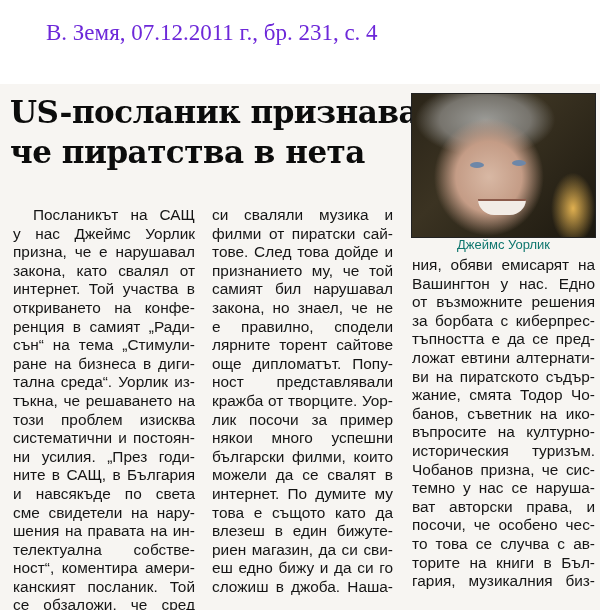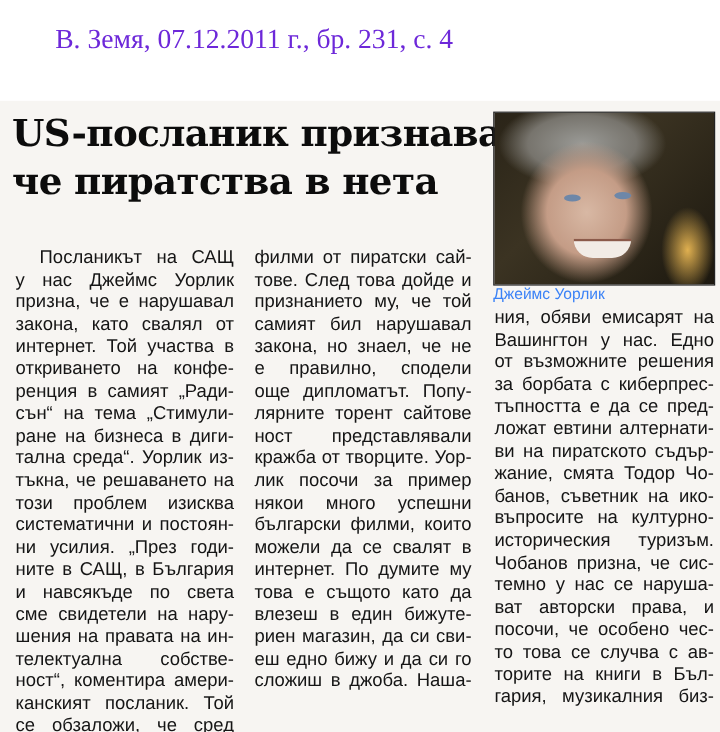--- a/index.html
+++ b/index.html
@@ -14,21 +14,21 @@
   .col1 .ln.first { padding-left:20px; }
   .col2 { left:212px; top:206px; width:181px; }
   .col3 { left:412px; top:256px; width:183px; }
   .photo { position:absolute; left:411px; top:93px; width:183px; height:143px; border:1px solid #222; overflow:hidden;
            background: radial-gradient(ellipse 40% 55% at 42% 58%, #d8b8a4 0%, #c49c86 45%, rgba(80,60,40,0) 75%),
                        radial-gradient(ellipse 45% 30% at 40% 18%, #9a9a96 0%, #77746d 55%, rgba(60,50,30,0) 85%),
                        radial-gradient(ellipse 12% 25% at 88% 80%, #e0b050 0%, rgba(120,80,20,0) 100%),
                        linear-gradient(135deg, #2a2418 0%, #3b3322 40%, #1c180f 100%); }
   .photo .eye { position:absolute; width:14px; height:6px; border-radius:50%; background:#6d87a8; }
   .photo .mouth { position:absolute; left:66px; top:105px; width:48px; height:14px; border-radius:0 0 24px 24px; background:#f2ece6; border-top:2px solid #8b5a4a; }
-  .caption { position:absolute; left:411px; top:237px; width:185px; text-align:left; font-family:"Liberation Sans", sans-serif; font-size:13px; color:#3b82f6; }
+  .caption { position:absolute; left:411px; top:237px; width:185px; text-align:center; font-family:"Liberation Sans", sans-serif; font-size:13px; color:#0f766e; }
 </style>
 </head>
 <body>
 
 <div class="source">В. Земя, 07.12.2011 г., бр. 231, с. 4</div>
 
 <div class="clip"></div>
 
 <div class="headline">
   <div>US-посланик признава,</div>
@@ -60,28 +60,29 @@
     <span class="ln">ните в САЩ, в България</span>
     <span class="ln">и навсякъде по света</span>
     <span class="ln">сме свидетели на нару-</span>
     <span class="ln">шения на правата на ин-</span>
     <span class="ln">телектуална собстве-</span>
     <span class="ln">ност“, коментира амери-</span>
     <span class="ln">канският посланик. Той</span>
     <span class="ln">се обзаложи, че сред</span>
   </div>
 <div class="col col2" id="col2">
+    <span class="ln">си сваляли музика и</span>
     <span class="ln">филми от пиратски сай-</span>
     <span class="ln">тове. След това дойде и</span>
     <span class="ln">признанието му, че той</span>
     <span class="ln">самият бил нарушавал</span>
     <span class="ln">закона, но знаел, че не</span>
     <span class="ln">е правилно, сподели</span>
+    <span class="ln">лярните торент сайтове</span>
     <span class="ln">още дипломатът. Попу-</span>
-    <span class="ln">лярните торент сайтове</span>
     <span class="ln">ност представлявали</span>
     <span class="ln">кражба от творците. Уор-</span>
     <span class="ln">лик посочи за пример</span>
     <span class="ln">някои много успешни</span>
     <span class="ln">български филми, които</span>
     <span class="ln">можели да се свалят в</span>
     <span class="ln">интернет. По думите му</span>
     <span class="ln">това е същото като да</span>
     <span class="ln">влезеш в един бижуте-</span>
     <span class="ln">риен магазин, да си сви-</span>

